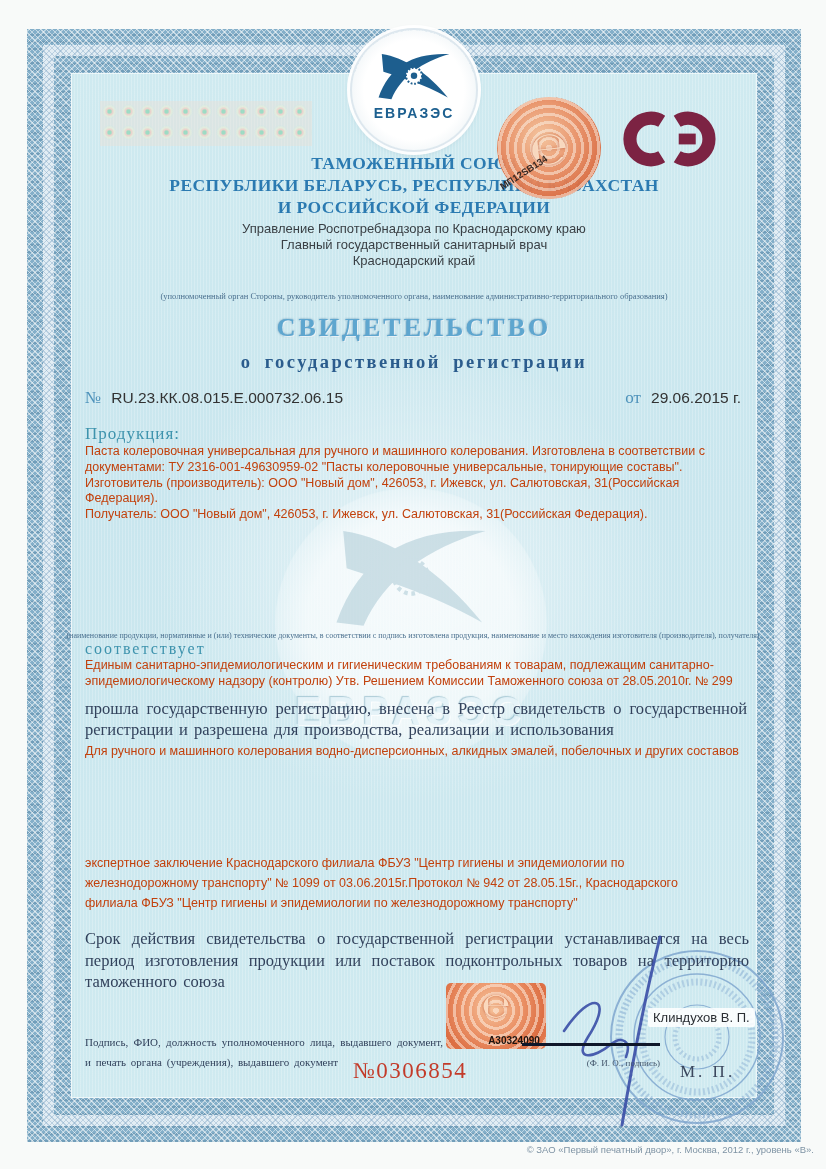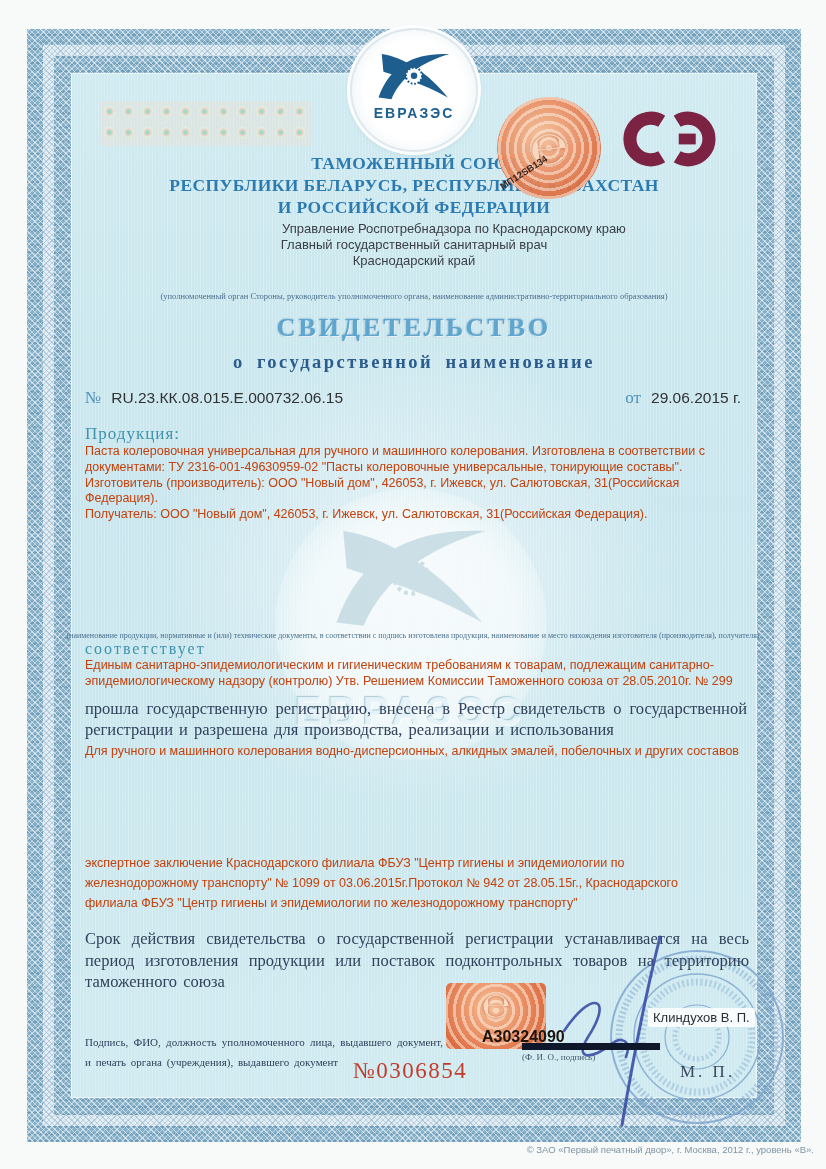--- a/index.html
+++ b/index.html
@@ -49,21 +49,21 @@
     font-family:"DejaVu Sans",sans-serif;font-size:46px;color:rgba(255,226,200,.92);
     text-shadow:0 0 3px rgba(178,70,40,.85);}
   .holo-code{position:absolute;left:-3px;bottom:24px;transform:rotate(-27deg);
     font-family:"Liberation Sans","DejaVu Sans",sans-serif;font-weight:bold;font-size:9.5px;color:#33201a;}
   .se-logo{position:absolute;left:620px;top:106px;width:102px;height:66px;z-index:4;}
   
   .hdr,.auth,.capline,.titleline{position:absolute;left:72px;width:684px;text-align:center;z-index:3;}
   .hdr{font-weight:bold;font-size:17.5px;color:#2b7ab1;letter-spacing:.4px;}
   .hdr1{top:153px;}.hdr2{top:175px;}.hdr3{top:197px;}
   .auth{font-family:"Liberation Sans","DejaVu Sans",sans-serif;font-size:13px;color:#3a4045;}
-  .auth1{top:221px;margin-left:40px;}.auth2{top:237px;}.auth3{top:253px;}
+  .auth1{top:221px;}.auth2{top:237px;}.auth3{top:253px;}
   .capline{font-size:8.5px;color:#4a6f8e;}
   .auth-caption{top:291px;}
   .title-main{top:313px;font-weight:bold;font-size:26px;letter-spacing:3px;color:#5ea6cf;
     text-shadow:1px 1px 1px rgba(255,255,255,.8),0 0 2px rgba(54,116,159,.9);}
   .title-sub{top:352px;font-weight:bold;font-size:18.5px;letter-spacing:2.5px;word-spacing:5px;color:#2b5c8d;}
   
   .numrow{position:absolute;left:85px;top:388px;width:656px;display:flex;align-items:baseline;z-index:3;}
   .num-sign,.date-label{font-size:17px;color:#4f93bb;}
   .num-value,.date-value{font-family:"Liberation Sans","DejaVu Sans",sans-serif;font-size:15.5px;color:#323232;margin-left:10px;}
   .numrow .spacer{flex:1;}
@@ -94,27 +94,27 @@
     color:rgba(228,242,247,.92);
     text-shadow:1px 1px 1px rgba(255,255,255,.85),-1px -1px 1px rgba(142,184,200,.7);}
   
   .seal{position:absolute;left:608px;top:948px;width:178px;height:178px;z-index:2;opacity:.8;}
   .square-holo{position:absolute;left:446px;top:983px;width:100px;height:66px;border-radius:5px;z-index:3;
     background-image:
       repeating-radial-gradient(circle at 50% 42%, rgba(255,244,232,.5) 0 3px, rgba(0,0,0,0) 3px 8px),
       radial-gradient(circle at 46% 36%, #f6c39b 0%, #ea9065 45%, #dc6d42 78%, #e8875c 100%);}
   .square-holo .holo-glyph{font-size:34px;align-items:flex-start;padding-top:2px;}
   .sq-code{position:absolute;left:0;right:0;bottom:3px;text-align:center;
-    font-family:"Liberation Sans","DejaVu Sans",sans-serif;font-weight:bold;font-size:16px;color:#1d1410;padding-left:36px;}
+    font-family:"Liberation Sans","DejaVu Sans",sans-serif;font-weight:bold;font-size:10px;color:#1d1410;padding-left:36px;}
   .signature{position:absolute;left:548px;top:933px;width:140px;height:196px;z-index:4;}
   .signer-name{position:absolute;left:648px;top:1008px;z-index:4;
     font-family:"Liberation Sans","DejaVu Sans",sans-serif;font-size:13px;color:#2a2e33;
     background:rgba(255,255,255,.85);padding:2px 5px;border-radius:2px;}
-  .sig-caption{position:absolute;left:522px;top:1043px;width:138px;z-index:4;border-top:7px solid #0f172a;
-    text-align:left;font-size:9px;color:#43556b;padding-top:2px;}
+  .sig-caption{position:absolute;left:522px;top:1043px;width:138px;z-index:4;border-top:3px solid #0f172a;
+    text-align:right;font-size:9px;color:#43556b;padding-top:12px;}
   .mp{position:absolute;left:680px;top:1062px;z-index:4;font-size:17px;letter-spacing:3px;color:#3c485e;}
   .serial{position:absolute;left:295px;top:1058px;width:230px;text-align:center;z-index:3;
     font-size:23px;letter-spacing:1.5px;color:#c33b2a;}
   .footer{position:absolute;right:12px;top:1144px;z-index:3;
     font-family:"Liberation Sans","DejaVu Sans",sans-serif;font-size:9.5px;color:#7e93a4;}
 </style>
 </head>
 <body>
 
 <div class="sheet">
@@ -151,21 +151,21 @@
 
   <div class="hdr hdr1">ТАМОЖЕННЫЙ СОЮЗ</div>
   <div class="hdr hdr2">РЕСПУБЛИКИ БЕЛАРУСЬ, РЕСПУБЛИКИ КАЗАХСТАН</div>
   <div class="hdr hdr3">И РОССИЙСКОЙ ФЕДЕРАЦИИ</div>
   <div class="auth auth1">Управление Роспотребнадзора по Краснодарскому краю</div>
   <div class="auth auth2">Главный государственный санитарный врач</div>
   <div class="auth auth3">Краснодарский край</div>
   <div class="capline auth-caption">(уполномоченный орган Стороны, руководитель уполномоченного органа, наименование административно-территориального образования)</div>
 
   <div class="titleline title-main">СВИДЕТЕЛЬСТВО</div>
-  <div class="titleline title-sub">о государственной наименование</div>
+  <div class="titleline title-sub">о государственной регистрации</div>
 
   <div class="numrow">
     <span class="num-sign">№</span>
     <span class="num-value">RU.23.КК.08.015.Е.000732.06.15</span>
     <span class="spacer"></span>
     <span class="date-label">от</span>
     <span class="date-value">29.06.2015 г.</span>
   </div>
 
   <div class="teal-label product-label">Продукция:</div>

